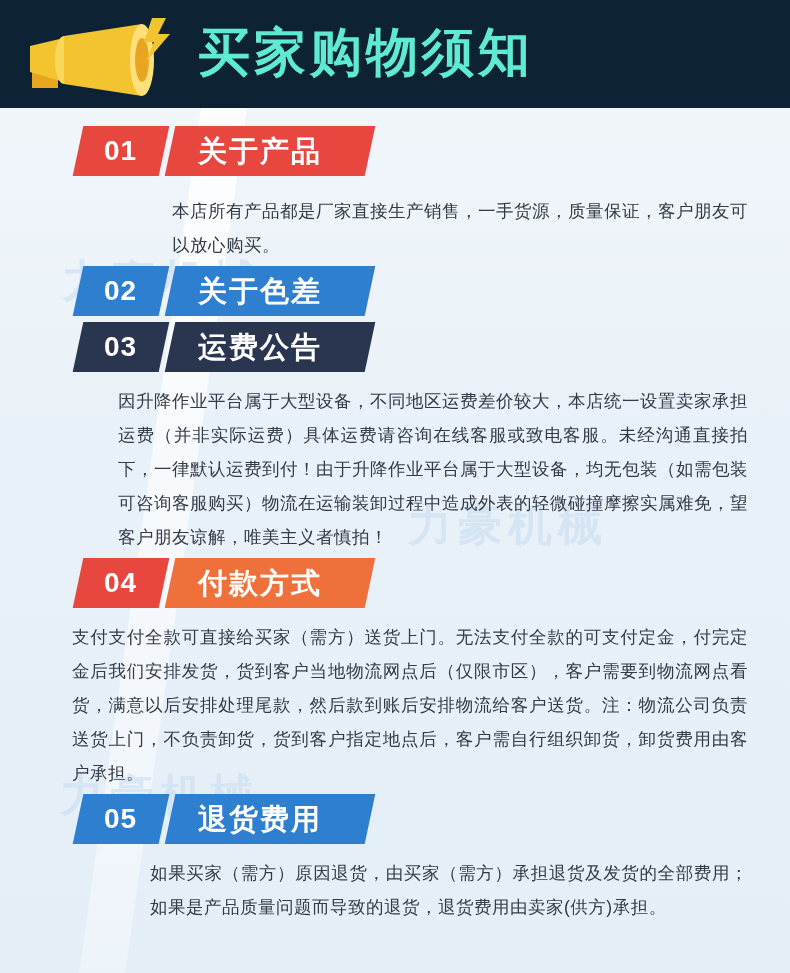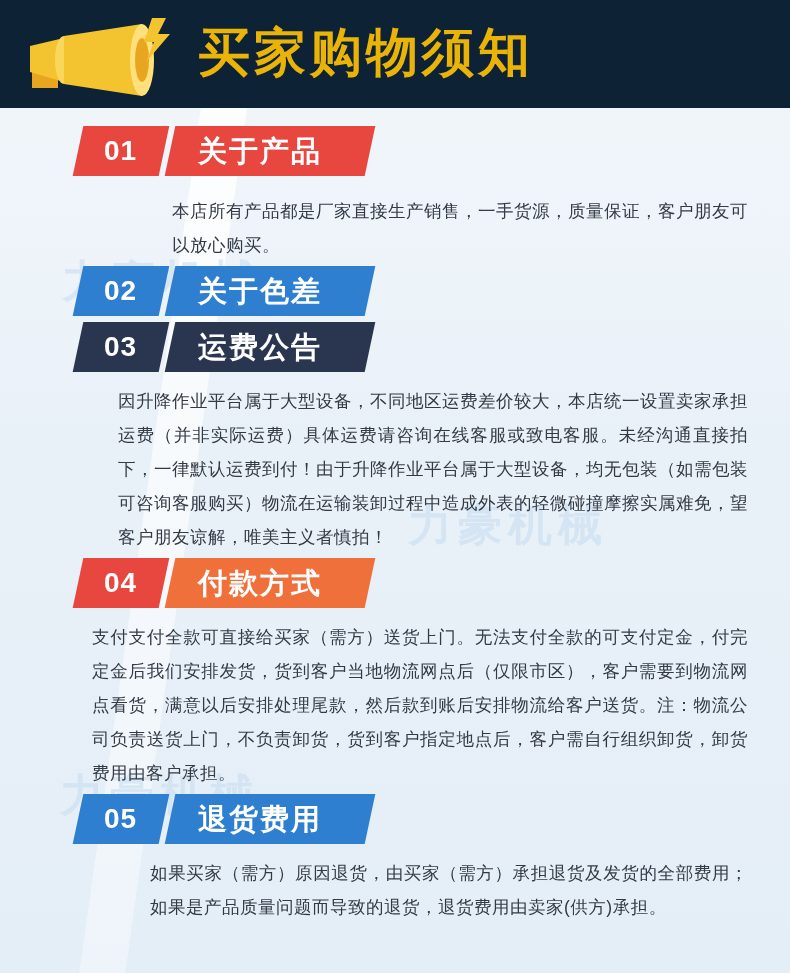--- a/index.html
+++ b/index.html
@@ -27,21 +27,21 @@
   .header {
     position: relative;
     height: 108px;
     background: #0e2236;
     overflow: hidden;
   }
   .header-title {
     position: absolute;
     left: 198px;
     top: 14px;
-    color: #eab308;
+    color: #5eead4;
     font-size: 52px;
     font-weight: bold;
     letter-spacing: 4px;
     line-height: 76px;
     white-space: nowrap;
   }
   
   .megaphone {
     position: absolute;
     left: 24px;
@@ -144,21 +144,21 @@
     font-size: 17.5px;
     line-height: 34px;
     text-align: justify;
     letter-spacing: .5px;
     position: relative;
     z-index: 2;
   }
 
   .sec-01 .body-text { padding-top: 6px; }
   .sec-03 .body-text { padding-left: 118px; }
-  .sec-04 .body-text { padding-left: 92px; }
+  .sec-04 .body-text { padding-left: 72px; }
   .sec-05 .body-text { padding-left: 150px; }
 </style>
 </head>
 <body>
 
 <div class="page">
 
   <div class="header">
     <svg class="megaphone" viewBox="0 0 150 80">
       <polygon points="8,50 8,72 34,72 34,56" fill="#e8a51f"></polygon>

